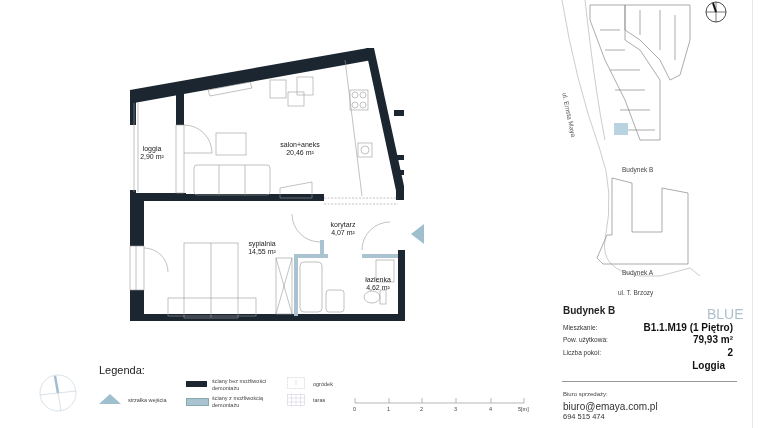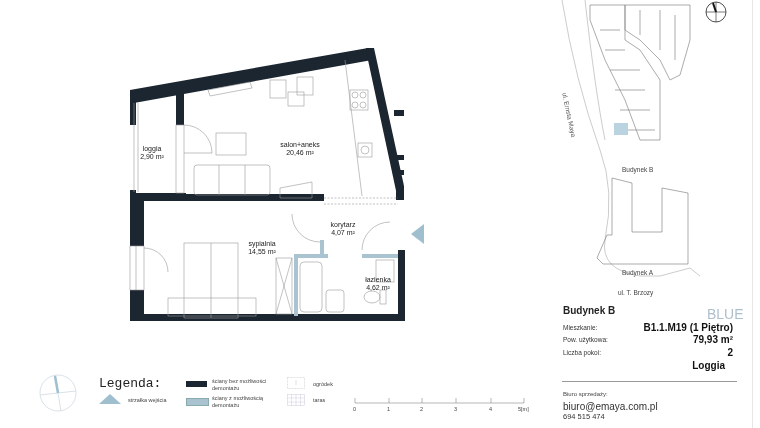--- a/index.html
+++ b/index.html
@@ -189,21 +189,21 @@
 <div class="abs" style="left:563px;top:401px;font-size:10px;color:#333;">biuro@emaya.com.pl</div>
 <div class="abs" style="left:563px;top:412px;font-size:7.5px;color:#333;">694 515 474</div>
 
 <svg class="abs" style="left:38px;top:373px;" width="40" height="40">
   <circle cx="20" cy="20" r="18" fill="none" stroke="#c9d6de" stroke-width="0.7"></circle>
   <line x1="2" y1="22" x2="38" y2="18" stroke="#c9d6de" stroke-width="0.7"></line>
   <line x1="17" y1="2" x2="23" y2="38" stroke="#c9d6de" stroke-width="0.7"></line>
   <line x1="17" y1="3" x2="20" y2="20" stroke="#9fbfcf" stroke-width="2.5"></line>
 </svg>
 
-<div class="abs" style="left:99px;top:376px;font-size:13px;color:#222;font-family:Liberation Mono, monospace;">Legenda:</div>
+<div class="abs" style="left:99px;top:364px;font-size:11px;color:#222;">Legenda:</div>
 
 <svg class="abs" style="left:99px;top:394px;" width="22" height="10">
   <polygon points="0,10 11,0 22,10" fill="#9fbfcf"></polygon>
 </svg>
 <div class="legend-text" style="left:128px;top:397px;">strzałka wejścia</div>
 
 <div class="abs" style="left:186px;top:381px;width:21px;height:6px;background:#1c2630;"></div>
 <div class="legend-text" style="left:212px;top:378px;width:62px;">ściany bez możliwości demontażu</div>
 
 <div class="abs" style="left:186px;top:398px;width:21px;height:6px;background:#a9c3d0;border:0.5px solid #8aa;"></div>

